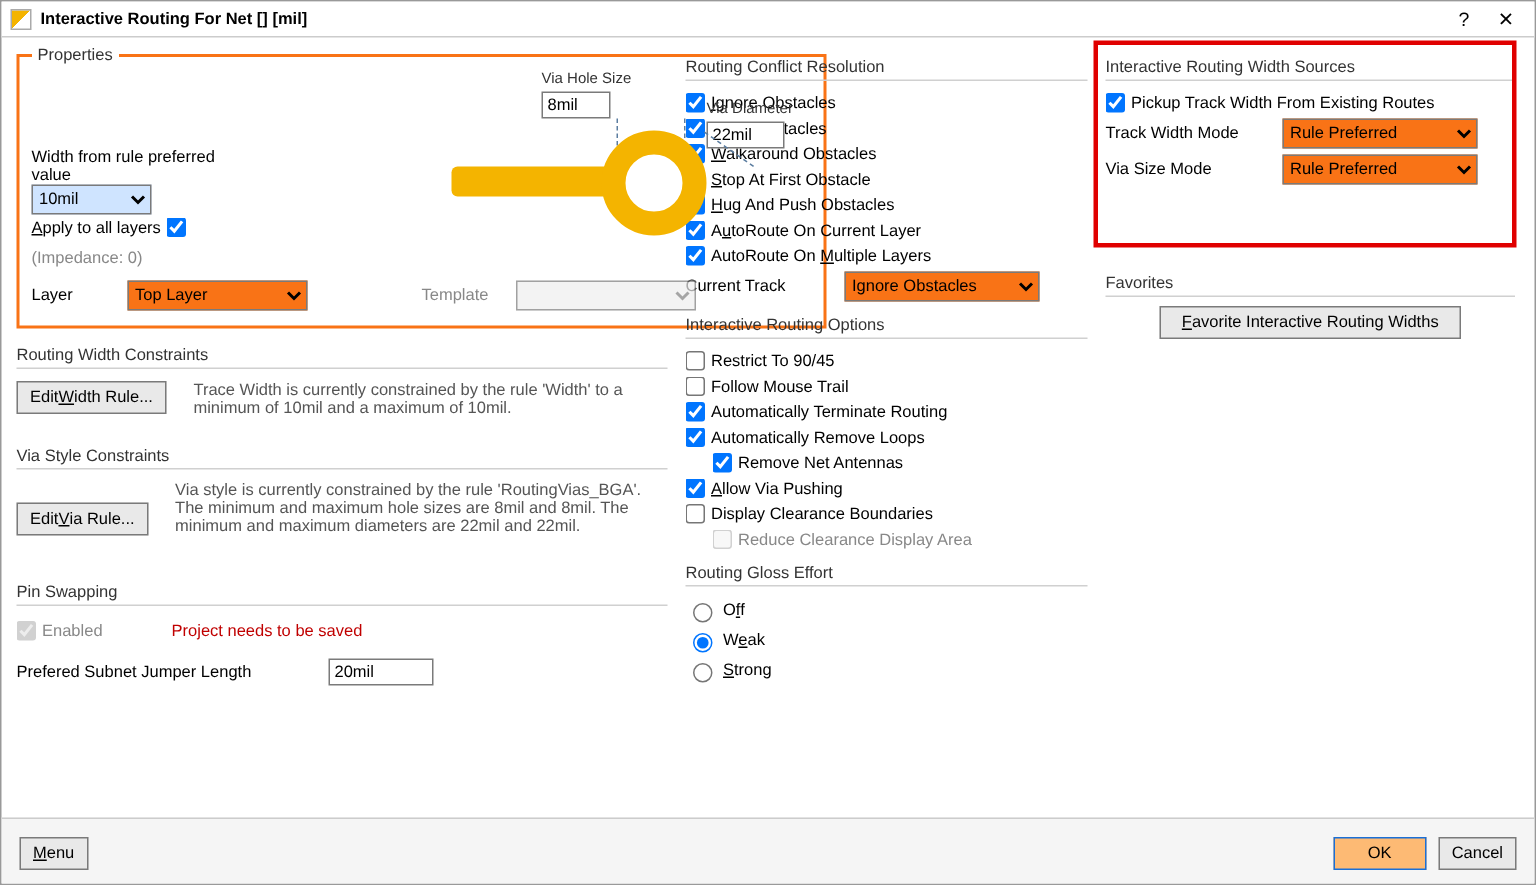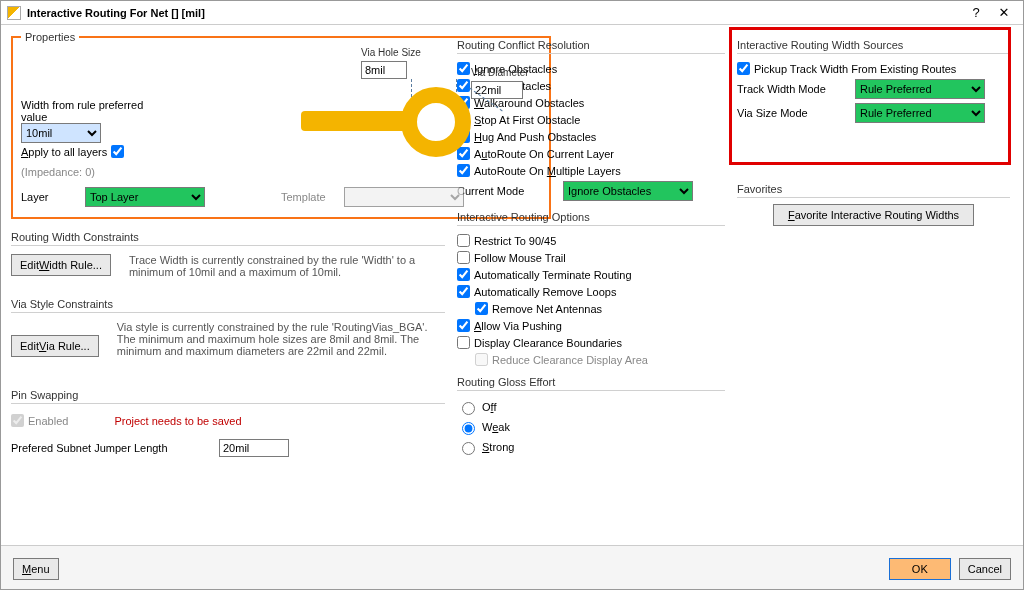--- a/index.html
+++ b/index.html
@@ -11,21 +11,21 @@
   .body { display:flex; height:calc(590px - 24px - 46px);}
   .col-left { width:450px; padding:6px 6px 0 10px;}
   .col-mid { width:280px; padding:6px 6px 0 6px;}
   .col-right { width:285px; padding:6px 6px 0 6px; position:relative;}
   fieldset { border:2px solid #f97316; margin:0 0 8px 0; padding:6px 8px 8px 8px;}
   legend { padding:0 4px; color:#333;}
   .section-hdr { font-weight:normal; border-bottom:1px solid #d0d0d0; padding:4px 0 2px 0; margin:4px 0 6px 0; color:#333;}
   label.ck { display:flex; align-items:center; gap:4px; padding:2px 0;}
   input[type=checkbox]{margin:0;}
   input[type=text]{border:1px solid #7a7a7a; padding:1px 3px; height:18px; background:#fff;}
-  select{border:1px solid #7a7a7a; height:20px; background:#22c55e;}
+  select{border:1px solid #7a7a7a; height:20px; background:#f97316;}
   .btn { border:1px solid #7a7a7a; background:#e9e9e9; padding:10px 8px; height:22px; display:inline-flex;align-items:center;cursor:default;}
   .row { display:flex; align-items:center; gap:18px; padding:2px 0;}
   .indent { margin-left:18px;}
   .muted{color:#555;}
   .grey{color:#888;}
   .red{color:#c00000;}
   .footer { height:46px; border-top:1px solid #ccc; background:#f5f5f5; display:flex; align-items:center; padding:0 12px;}
   .footer .spacer{flex:1;}
   .ok-btn{border:1px solid #1a6fd6; background:#fdba74; padding:3px 22px;}
   .highlight-box { position:absolute; border:3px solid #e00000; pointer-events:none;}
@@ -135,21 +135,21 @@
       </label>
     <label class="ck">
         <input type="checkbox" checked="" style="">
         <span>A<u class="acc">u</u>toRoute On Current Layer</span>
       </label>
     <label class="ck">
         <input type="checkbox" checked="" style="">
         <span>AutoRoute On <u class="acc">M</u>ultiple Layers</span>
       </label>
     <div class="row">
-      <div style="width:88px;">Current Mode</div>
+      <div style="width:88px;">Current Track</div>
       <select style="width:130px;"><option>Ignore Obstacles</option></select>
     </div>
 
     <div class="section-hdr">Interactive Routing Options</div>
     <label class="ck">
         <input type="checkbox" style="">
         <span>Restrict To 90/45</span>
       </label>
     <label class="ck">
         <input type="checkbox" style="">

